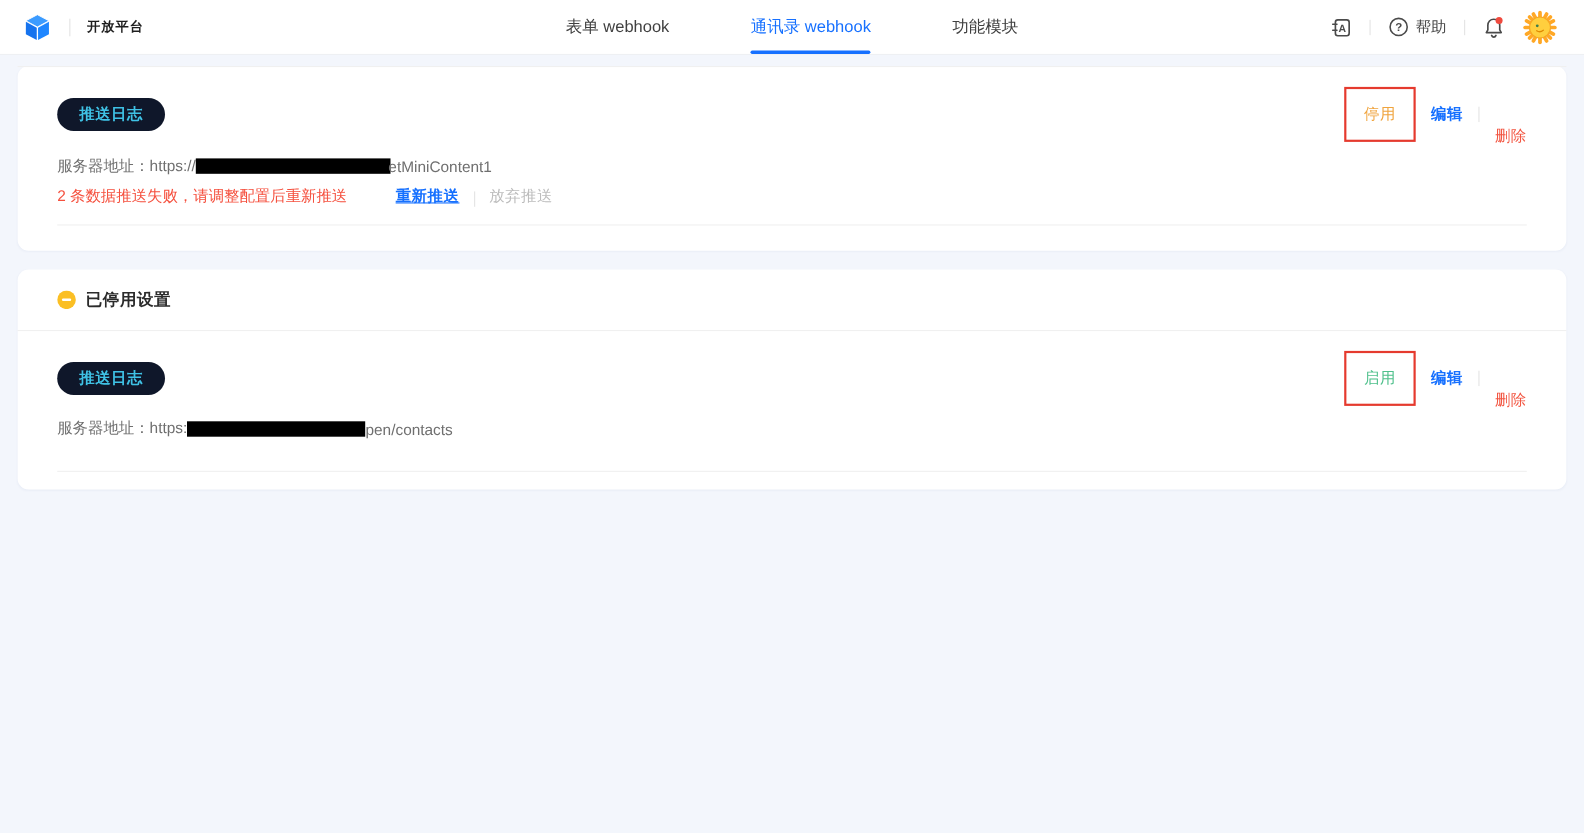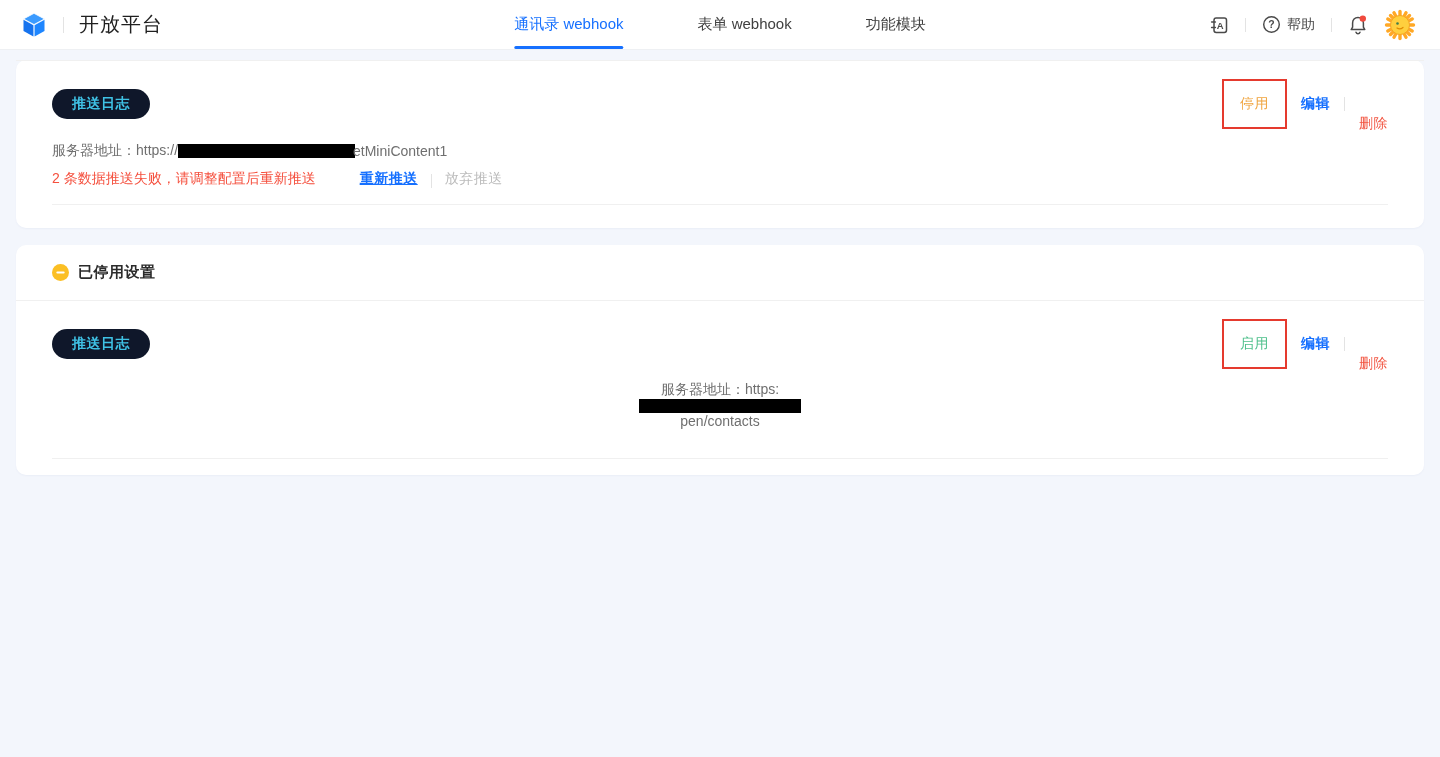--- a/index.html
+++ b/index.html
@@ -11,21 +11,21 @@
   }
   
   .topbar {
     position:relative; height:50px; background:#fff;
     border-bottom:1px solid #eef0f3;
     display:flex; align-items:center; justify-content:space-between;
     padding:0 24px 0 20px;
   }
   .brand { display:flex; align-items:center; }
   .brand-divider { width:1px; height:16px; background:#e3e3e3; margin:0 15px; }
-  .app-title { font-size:20px; font-weight:400; color:#1f1f1f; letter-spacing:1px; }
+  .app-title { font-size:12px; font-weight:700; color:#1f1f1f; letter-spacing:1px; }
   .tabs {
     position:absolute; left:50%; top:0; transform:translateX(-50%);
     height:100%; display:flex; gap:74px;
   }
   .tab {
     position:relative; height:100%; display:flex; align-items:center;
     font-size:15px; color:#404040; cursor:pointer; white-space:nowrap;
   }
   .tab.active { color:#1670ff; }
   .tab.active::after {
@@ -70,21 +70,21 @@
   .link { font-size:14px; cursor:pointer; text-decoration:none; letter-spacing:.5px; }
   .link.stop   { color:#f0a43e; }
   .link.enable { color:#4fc08c; }
   .link.edit   { color:#1670ff; font-weight:600; }
   .link.danger { color:#f25541;margin-top:40px; }
   .annotation-box {
     display:inline-flex; align-items:center; justify-content:center;
     width:65px; height:50px; border:2px solid #e53a2e;
   }
   .server-line { margin-top:9px; font-size:14px; color:#6f6f6f; display:flex; align-items:center; }
-  .server-line.second { margin-top:8px;flex-direction:column; }
+  .server-line.second { margin-top:8px; }
   .redaction { display:inline-block; height:14px; background:#000; }
   .redaction.one { width:177px; margin-right:-2px; }
   .redaction.two { width:162px; }
   .error-line { margin-top:10px; display:flex; align-items:flex-end; font-size:14px; }
   .error-text { color:#f5503e; }
   .retry { color:#1670ff; font-weight:700; text-decoration:underline; cursor:pointer; margin-left:44px; letter-spacing:.5px; }
   .abandon { color:#bcbcbc; cursor:pointer; letter-spacing:.5px; }
   .error-line .vbar { margin:0 13px; }
   .hr.end1 { margin-top:16px; }
   .pad-b1 { height:23px; }
@@ -99,22 +99,22 @@
     <svg width="28" height="28" viewBox="0 0 24 24">
       <path d="M12 2 L21 6.8 L12 11.6 L3 6.8 Z" fill="#3b9bff" stroke="#fff" stroke-width="0.7"></path>
       <path d="M3 7.6 L11.5 12.2 V21.8 L3 17.2 Z" fill="#1673ee"></path>
       <path d="M21 7.6 L12.5 12.2 V21.8 L21 17.2 Z" fill="#1e86ff"></path>
     </svg>
     <div class="brand-divider"></div>
     <div class="app-title">开放平台</div>
   </div>
 
   <nav class="tabs">
+    <div class="tab">表单 webhook</div>
     <div class="tab active">通讯录 webhook</div>
-    <div class="tab">表单 webhook</div>
     <div class="tab">功能模块</div>
   </nav>
 
   <div class="topbar-right">
     <div class="icon-btn">
       <svg width="20" height="20" viewBox="0 0 20 20" fill="none">
         <rect x="5" y="3" width="12.5" height="14.5" rx="2.2" stroke="#4a4a4a" stroke-width="1.5"></rect>
         <line x1="2.6" y1="7" x2="6.4" y2="7" stroke="#4a4a4a" stroke-width="1.5" stroke-linecap="round"></line>
         <line x1="2.6" y1="12.5" x2="6.4" y2="12.5" stroke="#4a4a4a" stroke-width="1.5" stroke-linecap="round"></line>
         <text x="11.3" y="14" text-anchor="middle" font-size="9.5" font-weight="bold" fill="#4a4a4a" font-family="Liberation Sans, sans-serif">A</text>

